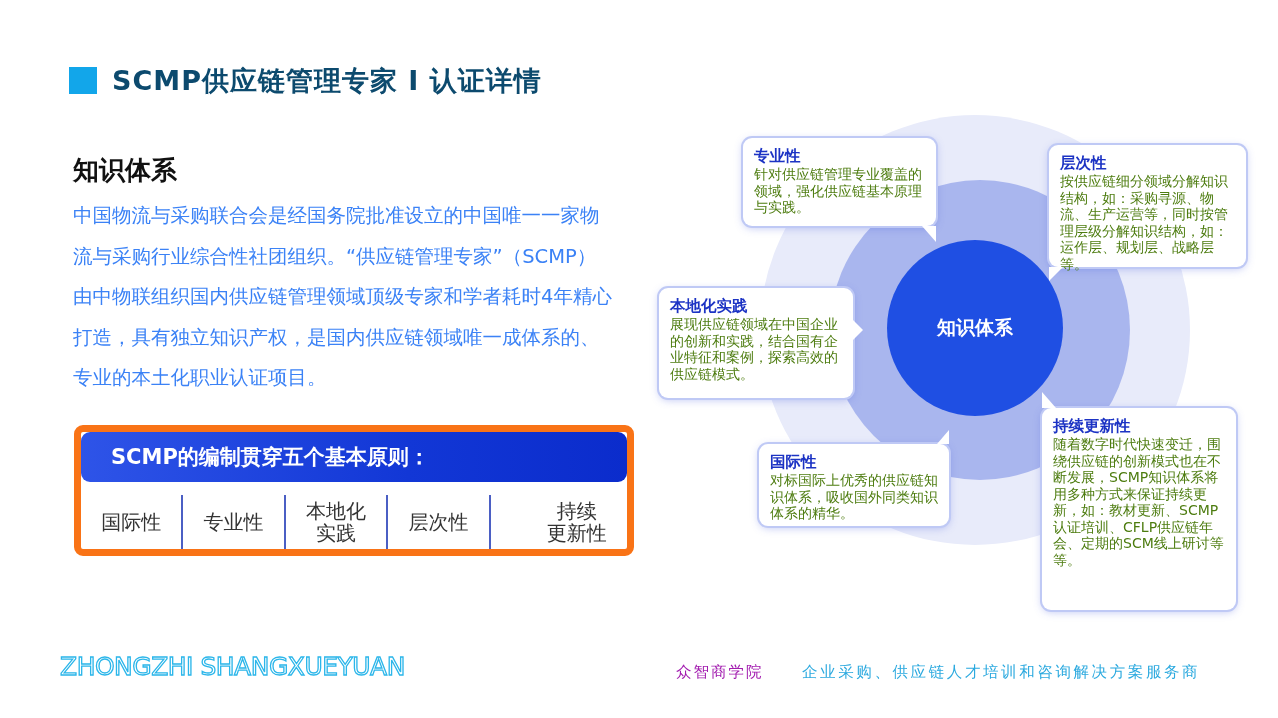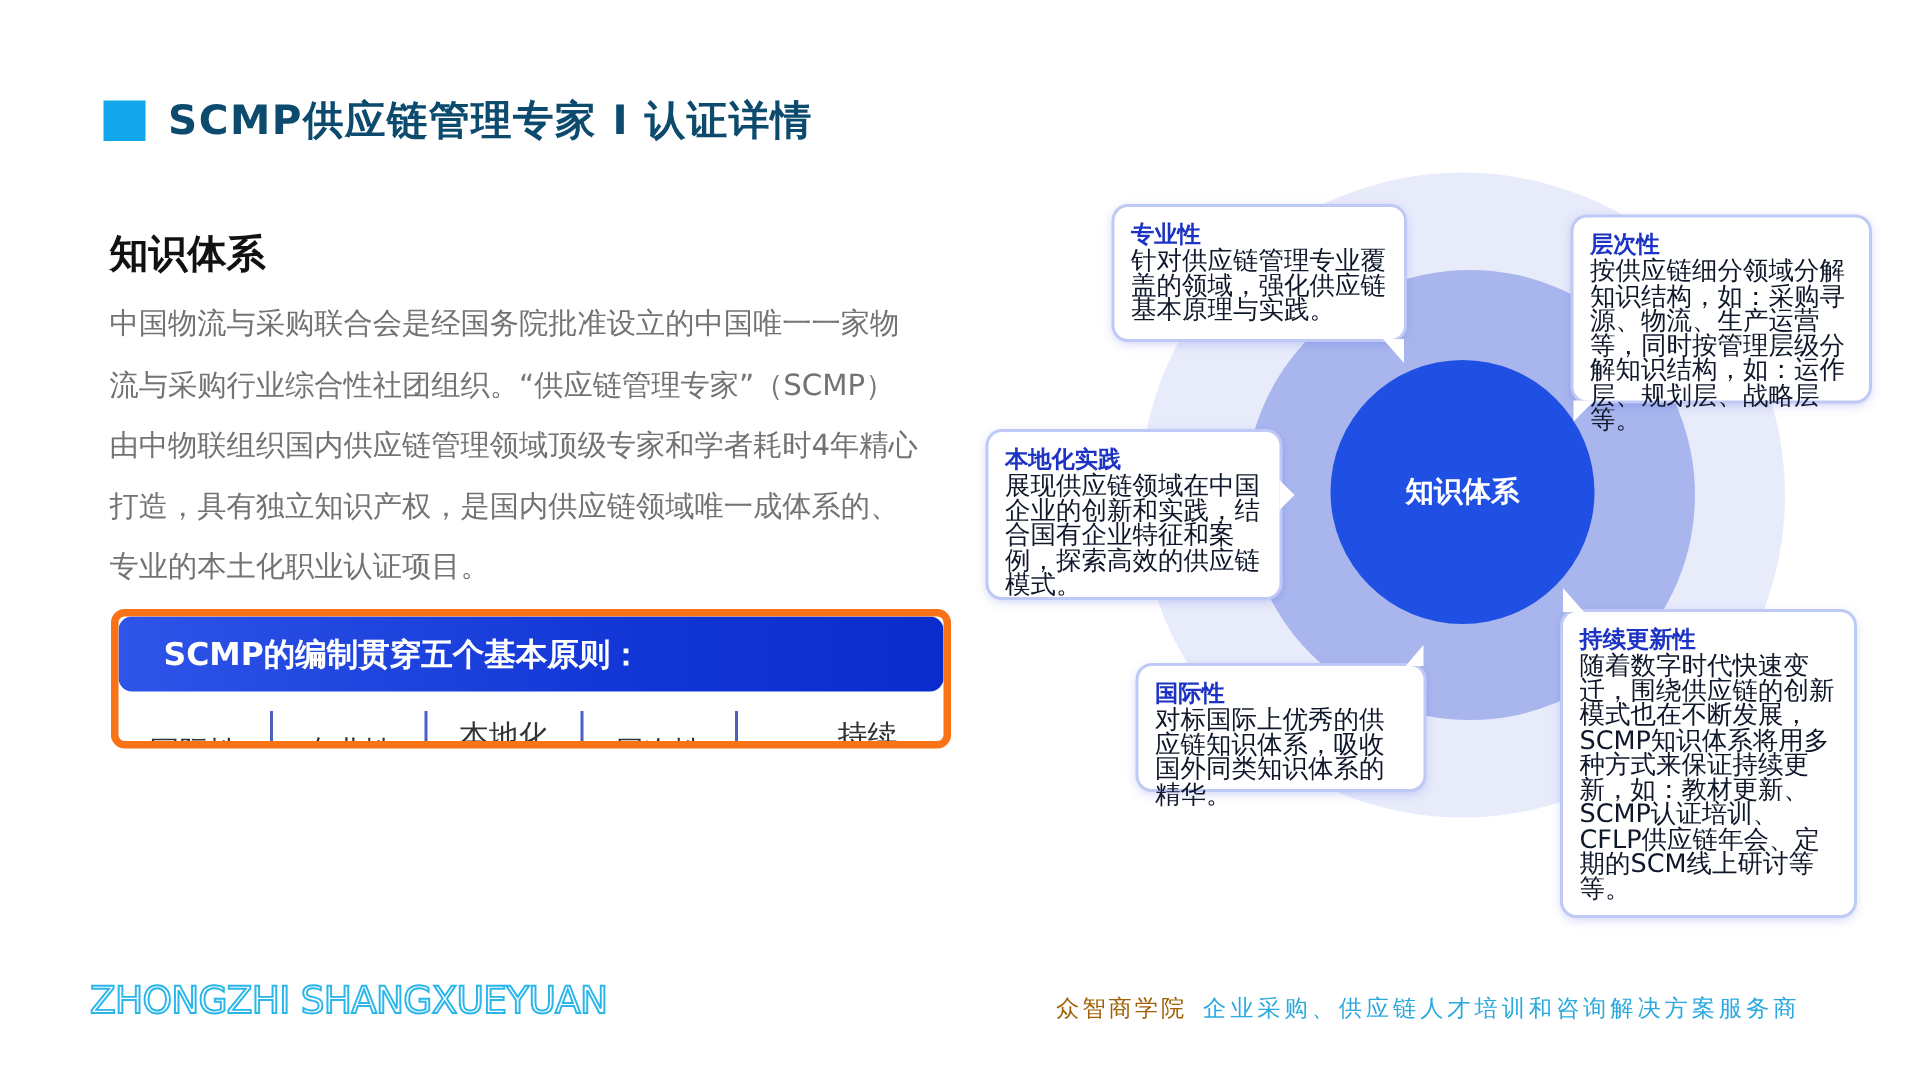--- a/index.html
+++ b/index.html
@@ -3,47 +3,47 @@
 <meta charset="utf-8">
 <style>
   * { box-sizing: border-box; margin: 0; padding: 0; }
   html, body { width: 1278px; height: 718px; background: #ffffff; overflow: hidden; }
   body { position: relative; font-family: "DejaVu Sans", "Liberation Sans", sans-serif; color: #2b2b2b; }
 
   .title-square { position: absolute; left: 69px; top: 67px; width: 28px; height: 27px; background: #12a6ea; }
   .page-title { position: absolute; left: 112px; top: 62px; font-size: 27px; font-weight: bold; color: #0c4a6e; letter-spacing: 1px; line-height: 38px; white-space: nowrap; }
 
   .section-title { position: absolute; left: 73px; top: 152px; font-size: 26px; font-weight: bold; color: #111111; line-height: 36px; }
-  .section-body { position: absolute; left: 73px; top: 196px; width: 540px; font-size: 19.5px; line-height: 40.5px; color: #737373; }
+  .section-body { position: absolute; left: 73px; top: 196px; width: 540px; font-size: 19.5px; line-height: 40.5px; color: #3b82f6; }
 
-  .principles-card { position: absolute; left: 74px; top: 406px; width: 560px; height: 93px; border: 5px solid #f97316; border-radius: 9px; background: #fff; overflow: hidden; }
+  .principles-card { position: absolute; left: 74px; top: 425px; width: 560px; height: 131px; border: 7px solid #f97316; border-radius: 9px; background: #fff; overflow: hidden; }
   .principles-header { height: 50px; background: linear-gradient(90deg, #2e54e8 0%, #1237d6 60%, #0b2ccc 100%); border-radius: 9px; color: #fff; font-size: 21px; font-weight: bold; line-height: 50px; padding-left: 30px; }
   .principles-row { display: flex; height: 80px; align-items: center; }
   .principle { flex: 1; text-align: center; font-size: 20px; line-height: 22px; color: #333; display: flex; align-items: center; justify-content: center; height: 54px; border-right: 2px solid #4b5fc4; }
   .principle:last-child { border-right: none; padding-left: 36px; }
 
   .diagram { position: absolute; left: 640px; top: 100px; width: 638px; height: 480px; }
   .ring { position: absolute; border-radius: 50%; }
   .ring-outer { left: 120px; top: 15px; width: 430px; height: 430px; background: #e8ebfa; }
   .ring-mid { left: 190px; top: 80px; width: 300px; height: 300px; background: #a9b6ee; }
   .core { left: 247px; top: 140px; width: 176px; height: 176px; background: #1f4fe3; display: flex; align-items: center; justify-content: center; color: #fff; font-size: 19px; font-weight: bold; }
 
   .bubble { position: absolute; background: #fff; border-radius: 9px; box-shadow: 0 0 0 2px #bfc9f5, 0 2px 8px rgba(70,90,220,0.35); padding: 8px 11px; }
   .bubble-title { font-size: 15.5px; font-weight: bold; color: #1c33c4; line-height: 20px; }
-  .bubble-text { font-size: 17px; color: #0f172a; line-height: 16.5px; }
+  .bubble-text { font-size: 14px; color: #4d7c0f; line-height: 16.5px; }
   .tail { position: absolute; width: 0; height: 0; }
 
   .b-pro { left: 103px; top: 38px; width: 193px; height: 88px; }
   .b-level { left: 409px; top: 45px; width: 197px; height: 122px; }
   .b-local { left: 19px; top: 188px; width: 194px; height: 110px; }
   .b-intl { left: 119px; top: 344px; width: 190px; height: 82px; }
   .b-cont { left: 402px; top: 308px; width: 194px; height: 202px; }
 
   .footer-brand { position: absolute; left: 60px; top: 652px; font-size: 25px; font-weight: normal; color: #ffffff; -webkit-text-stroke: 1.3px #2bb6ea; letter-spacing: -0.5px; line-height: 30px; white-space: nowrap; }
-  .footer-org { position: absolute; left: 704px; top: 662px; font-size: 15.5px; color: #a16207; letter-spacing: 2px; line-height: 20px; }
+  .footer-org { position: absolute; left: 676px; top: 662px; font-size: 15.5px; color: #a21caf; letter-spacing: 2px; line-height: 20px; }
   .footer-slogan { position: absolute; left: 802px; top: 662px; font-size: 15.5px; color: #2ba9df; letter-spacing: 2.6px; line-height: 20px; white-space: nowrap; }
 </style>
 </head>
 <body>
 
 <div class="title-square"></div>
 <div class="page-title">SCMP供应链管理专家 I 认证详情</div>
 
 <div class="section-title">知识体系</div>
 <div class="section-body">中国物流与采购联合会是经国务院批准设立的中国唯一一家物流与采购行业综合性社团组织。“供应链管理专家”（SCMP）由中物联组织国内供应链管理领域顶级专家和学者耗时4年精心打造，具有独立知识产权，是国内供应链领域唯一成体系的、专业的本土化职业认证项目。</div>

